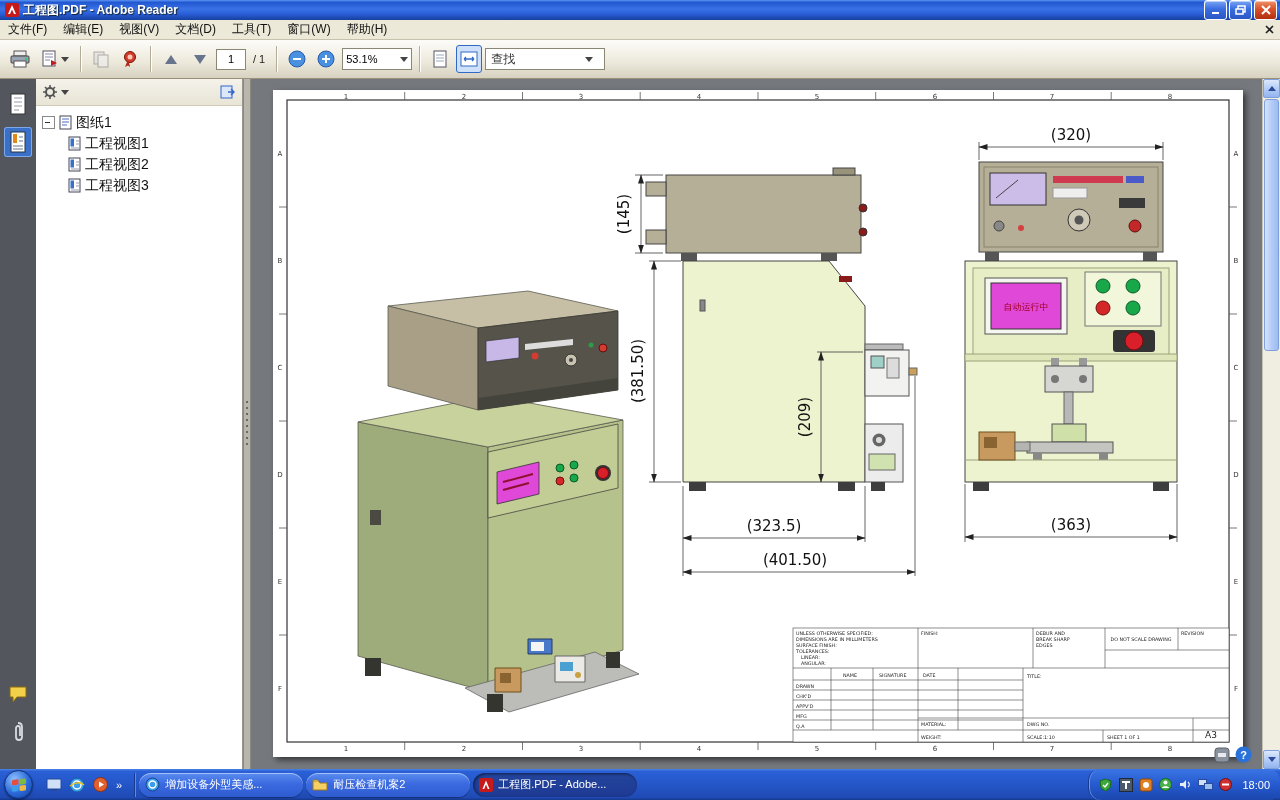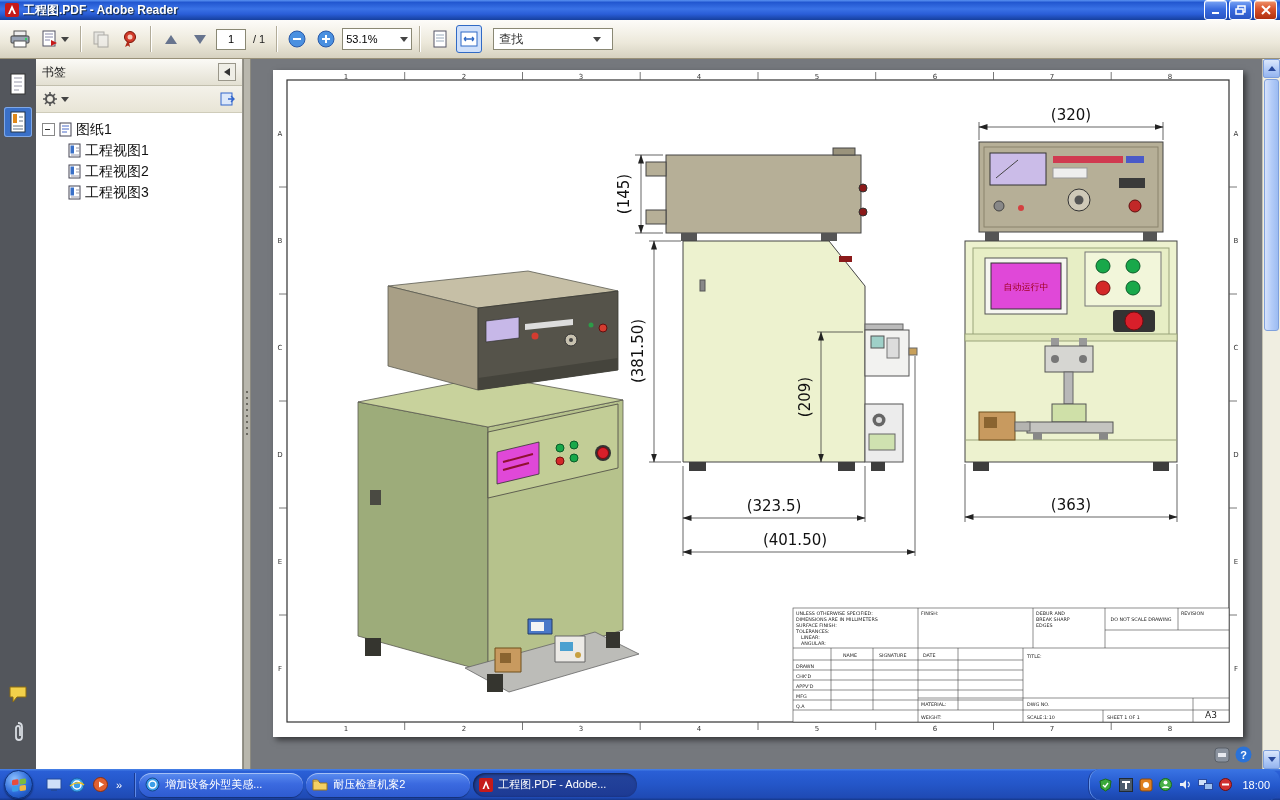--- a/index.html
+++ b/index.html
@@ -28,21 +28,21 @@
     border-bottom:1px solid #989078;display:flex;align-items:center;gap:3px;padding:0 6px;}
   .tbtn{height:28px;min-width:26px;border:1px solid transparent;background:transparent;
     display:inline-flex;align-items:center;justify-content:center;gap:2px;padding:0 3px;border-radius:3px;}
   .tbtn.selected{border:1px solid #316ac5;background:#cfe0fa;}
   .sep{width:1px;height:26px;background:#b2ac99;margin:0 4px;box-shadow:1px 0 0 #fff;}
   .page-input{width:24px;height:17px;border:1px solid #8a8874;font-size:11px;text-align:center;background:#fff;}
   .page-total{font-size:11px;color:#222;padding:0 4px;}
   .zoom-box,.find-box{height:20px;border:1px solid #8a8874;background:#fff;display:flex;align-items:center;
     font-size:11px;padding:0 3px;gap:4px;}
   .zoom-box{width:62px;justify-content:space-between;}
-  .find-box{width:112px;margin-left:8px;}
+  .find-box{width:112px;margin-left:0;}
   .find-box input{border:none;outline:none;width:88px;font-size:12px;font-family:inherit;}
   .find-box input::placeholder{color:#333;opacity:1;}
   .caret{width:0;height:0;border-left:4px solid transparent;border-right:4px solid transparent;border-top:5px solid #444;}
   .tri-up{width:0;height:0;border-left:6px solid transparent;border-right:6px solid transparent;border-bottom:9px solid #67748e;}
   .tri-down{width:0;height:0;border-left:6px solid transparent;border-right:6px solid transparent;border-top:9px solid #67748e;}
 
   
   .main{flex:1;display:flex;min-height:0;}
   .navstrip{width:36px;background:#53565c;display:flex;flex-direction:column;align-items:center;padding-top:10px;}
   .nav-icon{width:28px;height:30px;display:flex;align-items:center;justify-content:center;border-radius:3px;margin-bottom:8px;}
@@ -134,20 +134,34 @@
           </svg>
         </span>
       <span class="wbtn close">
           <svg width="10" height="10">
             <path d="M1 1 L9 9 M9 1 L1 9" stroke="#fff" stroke-width="2"></path>
           </svg>
         </span>
     </span>
   </div>
 
+  <div class="menubar">
+    <span class="menu-item">文件(F)</span>
+    <span class="menu-item">编辑(E)</span>
+    <span class="menu-item">视图(V)</span>
+    <span class="menu-item">文档(D)</span>
+    <span class="menu-item">工具(T)</span>
+    <span class="menu-item">窗口(W)</span>
+    <span class="menu-item">帮助(H)</span>
+    <span class="menubar-right">
+      <svg width="9" height="9">
+          <path d="M1 1 L8 8 M8 1 L1 8" stroke="#222" stroke-width="1.6"></path>
+        </svg>
+    </span>
+  </div>
 
   <div class="toolbar">
     <button class="tbtn">
       <svg width="20" height="18">
           <rect x="4" y="1" width="12" height="5" fill="#eee" stroke="#555"></rect>
           <rect x="1" y="6" width="18" height="7" rx="1" fill="#9aa4b4" stroke="#444"></rect>
           <rect x="4" y="11" width="12" height="6" fill="#fff" stroke="#555"></rect>
           <circle cx="16" cy="9" r="1.2" fill="#3c6"></circle>
         </svg>
     </button>
@@ -243,26 +257,20 @@
         </div>
         <div class="nav-icon">
           <svg width="14" height="22">
               <path d="M7 2 C10 2 11 4 11 6 L11 16 C11 18 10 19 8 19 C6 19 5 18 5 16 L5 7 C5 6 6 5 7 5 C8 5 9 6 9 7 L9 15" fill="none" stroke="#d8dce2" stroke-width="1.8"></path>
             </svg>
         </div>
       </div>
     </div>
 
     <div class="sidebar">
-      <div class="sidebar-header">
-        <span>书签</span>
-        <span class="collapse-btn">
-            <span class="tri-left"></span>
-          </span>
-      </div>
       <div class="options-row">
         <svg width="16" height="16">
             <circle cx="8" cy="8" r="4" fill="none" stroke="#555" stroke-width="2"></circle>
             <path d="M8 1v3M8 12v3M1 8h3M12 8h3M3 3l2 2M11 11l2 2M13 3l-2 2M5 11l-2 2" stroke="#555" stroke-width="1.6"></path>
           </svg>
         <span class="caret"></span>
         <span class="options-spacer"></span>
         <svg width="16" height="16">
             <rect x="1" y="2" width="11" height="12" fill="#dce8fa" stroke="#36c"></rect>
             <path d="M8 8 l6 0 M11 5 l3 3 -3 3" stroke="#36c" stroke-width="1.4" fill="none"></path>

